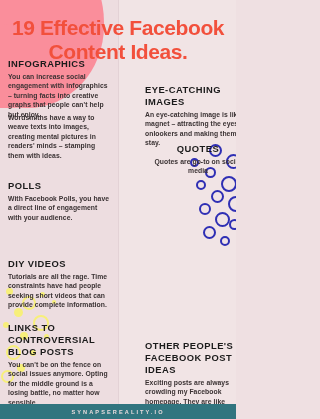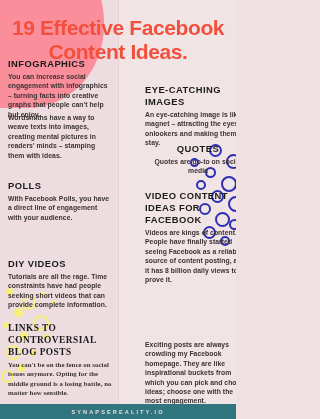--- a/index.html
+++ b/index.html
@@ -190,42 +190,39 @@
   <div class="block left" style="top:180px;">
     <h3>POLLS</h3>
     <p>With Facebook Polls, you have a direct line of engagement with your audience.</p>
   </div>
 
   <div class="block left" style="top:258px;">
     <h3>DIY VIDEOS</h3>
     <p>Tutorials are all the rage. Time constraints have had people seeking short videos that can provide complete information.</p>
   </div>
 
-  <div class="block left" style="top:322px;font-family:Liberation Serif, serif;">
+  <div class="block left" style="top:322px;">
     <h3>LINKS TO CONTROVERSIAL BLOG POSTS</h3>
     <p>You can't be on the fence on social issues anymore. Opting for the middle ground is a losing battle, no matter how sensible.</p>
   </div>
 
   <div class="block right" style="top:84px;">
     <h3>EYE-CATCHING IMAGES</h3>
     <p>An eye-catching image is like a magnet – attracting the eyes of onlookers and making them stay.</p>
   </div>
 
   <div class="block right" style="top:143px;text-align:center;">
     <h3>QUOTES</h3>
     <p>Quotes are go-to on social media</p>
   </div>
 
-  <div class="block right" style="top:190px;">
-    <h3>VIDEO CONTENT IDEAS FOR FACEBOOK</h3>
-    <p>Videos are kings of content. People have finally started seeing Facebook as a reliable source of content posting, and it has 8 billion daily views to prove it.</p>
-  </div>
 
 
   <div class="block right" style="top:340px;">
+    <h3>OTHER PEOPLE'S FACEBOOK POST IDEAS</h3>
     <p>Exciting posts are always crowding my Facebook homepage. They are like inspirational buckets from which you can pick and choose ideas; choose one with the most engagement.</p>
   </div>
 
   <div class="footer">
     <span class="footer-text">SYNAPSEREALITY.IO</span>
   </div>
 
 </div>
 
 </body></html>

